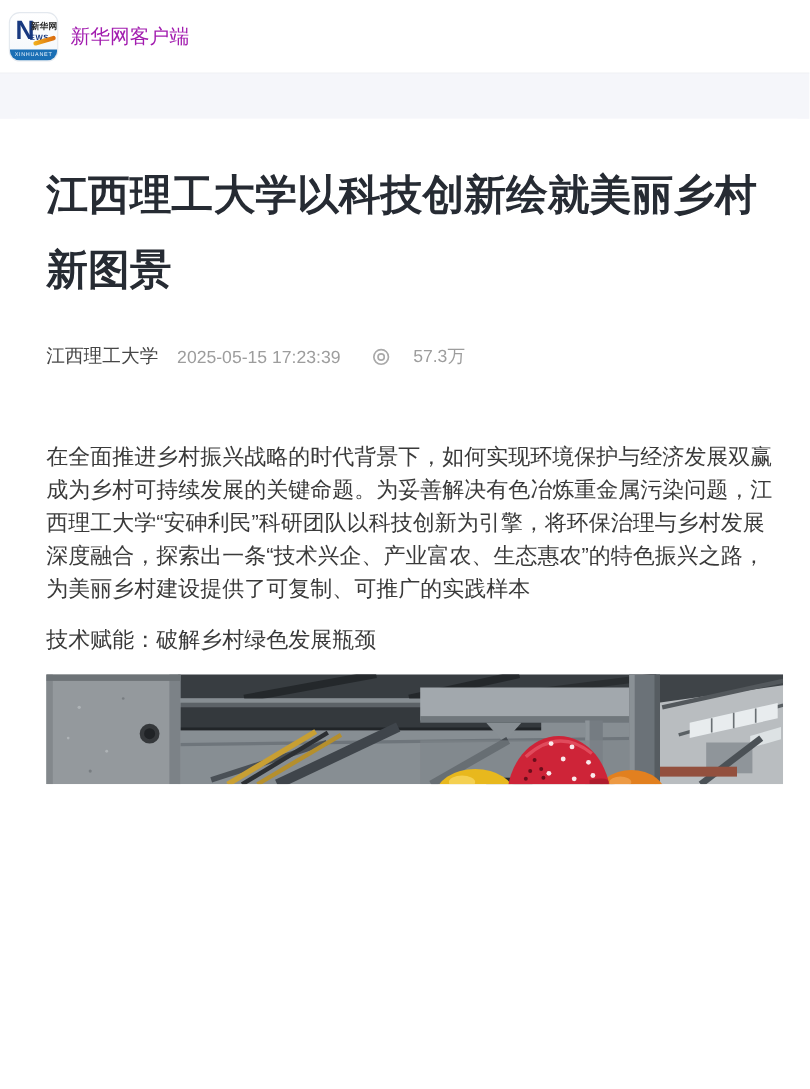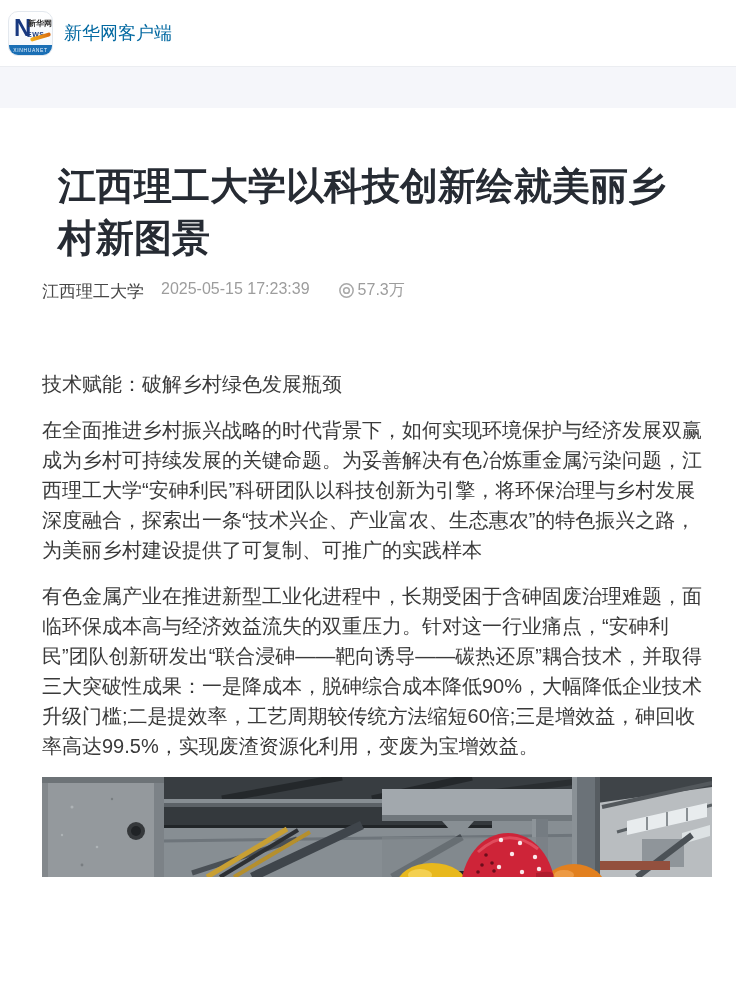--- a/index.html
+++ b/index.html
@@ -39,42 +39,42 @@
     position: absolute; left: 21px; top: 23px;
     width: 21px; height: 4px; border-radius: 2px;
     background: linear-gradient(90deg, #f3b21e, #d96a10);
     transform: rotate(-16deg);
   }
   .logo-band {
     position: absolute; left: 0; right: 0; bottom: 0; height: 10px;
     background: #1a6fb5; color: #eaf4fd;
     font-size: 5px; line-height: 10px; text-align: center; letter-spacing: .6px;
   }
-  .app-name { margin-left: 11px; font-size: 18px; color: #0369a1; }
+  .app-name { margin-left: 11px; font-size: 18px; color: #a21caf; }
 
   
   .gray-band { height: 41px; background: #f5f6fa; }
 
   
   .card {
     margin-left: 4px;
     height: 881px;
     background: #fff;
     border-radius: 12px 12px 0 0;
     padding: 36px 24px 0 38px;
     overflow: hidden;
   }
   .title {
-    margin: 16px; font-size: 38px; font-weight: 700;
-    color: #262b33; line-height: 52px; letter-spacing: 0;
-  }
-  .byline { display: flex; align-items: flex-start; margin-top: 8px; }
+    margin: 0; font-size: 38px; font-weight: 700;
+    color: #262b33; line-height: 68px; letter-spacing: 0;
+  }
+  .byline { display: flex; align-items: flex-end; margin-top: 32px; }
   .author { font-size: 17px; color: #474747; }
   .date   { font-size: 16px; color: #9d9d9d; margin-left: 17px; }
-  .views  { display: flex; align-items: center; gap: 2px; margin-left: 27px;
+  .views  { display: flex; align-items: center; gap: 20px; margin-left: 27px;
             font-size: 16px; color: #9d9d9d; }
   .views svg { display: block; }
 
   .article-body { margin-top: 66px; }
   .article-body p {
     margin: 0 0 16px 0;
     font-size: 20px; line-height: 30px; color: #3a3a3a;
   }
   .article-body p.last { margin-bottom: 8px; }
 
@@ -107,23 +107,22 @@
     <span class="views">
       <svg width="19" height="19" viewBox="0 0 20 20">
         <circle cx="10" cy="10" r="7" fill="none" stroke="#a9a9a9" stroke-width="1.6"></circle>
         <circle cx="10" cy="10" r="3" fill="none" stroke="#a9a9a9" stroke-width="1.6"></circle>
       </svg>
       <span>57.3万</span>
     </span>
   </div>
 
   <div class="article-body">
+    <p>在全面推进乡村振兴战略的时代背景下，如何实现环境保护与经济发展双赢成为乡村可持续发展的关键命题。为妥善解决有色冶炼重金属污染问题，江西理工大学“安砷利民”科研团队以科技创新为引擎，将环保治理与乡村发展深度融合，探索出一条“技术兴企、产业富农、生态惠农”的特色振兴之路，为美丽乡村建设提供了可复制、可推广的实践样本</p>
     <p>技术赋能：破解乡村绿色发展瓶颈</p>
-    <p>在全面推进乡村振兴战略的时代背景下，如何实现环境保护与经济发展双赢成为乡村可持续发展的关键命题。为妥善解决有色冶炼重金属污染问题，江西理工大学“安砷利民”科研团队以科技创新为引擎，将环保治理与乡村发展深度融合，探索出一条“技术兴企、产业富农、生态惠农”的特色振兴之路，为美丽乡村建设提供了可复制、可推广的实践样本</p>
-    <p>有色金属产业在推进新型工业化进程中，长期受困于含砷固废治理难题，面临环保成本高与经济效益流失的双重压力。针对这一行业痛点，“安砷利民”团队创新研发出“联合浸砷——靶向诱导——碳热还原”耦合技术，并取得三大突破性成果：一是降成本，脱砷综合成本降低90%，大幅降低企业技术升级门槛;二是提效率，工艺周期较传统方法缩短60倍;三是增效益，砷回收率高达99.5%，实现废渣资源化利用，变废为宝增效益。</p>
 
     <div class="photo">
       <svg width="670" height="100" viewBox="0 0 670 100" preserveAspectRatio="none">
 
         <rect x="0" y="0" width="670" height="100" fill="#9ba1a6"></rect>
 
         <rect x="555" y="0" width="115" height="100" fill="#b9bdc0"></rect>
         <polygon points="555,0 670,0 670,10 555,26" fill="#3f4448"></polygon>
         <line x1="560" y1="30" x2="670" y2="6" stroke="#53585c" stroke-width="4"></line>
         <line x1="575" y1="55" x2="670" y2="28" stroke="#5a6064" stroke-width="3"></line>

